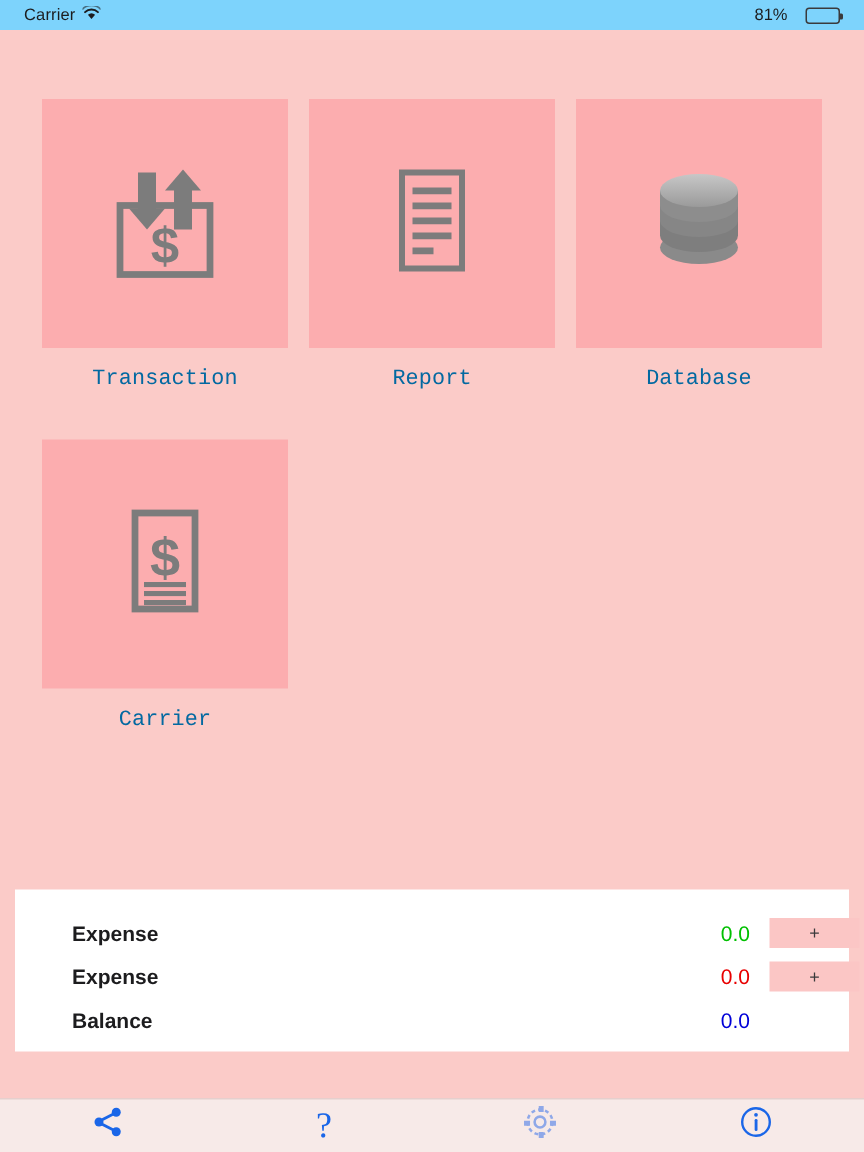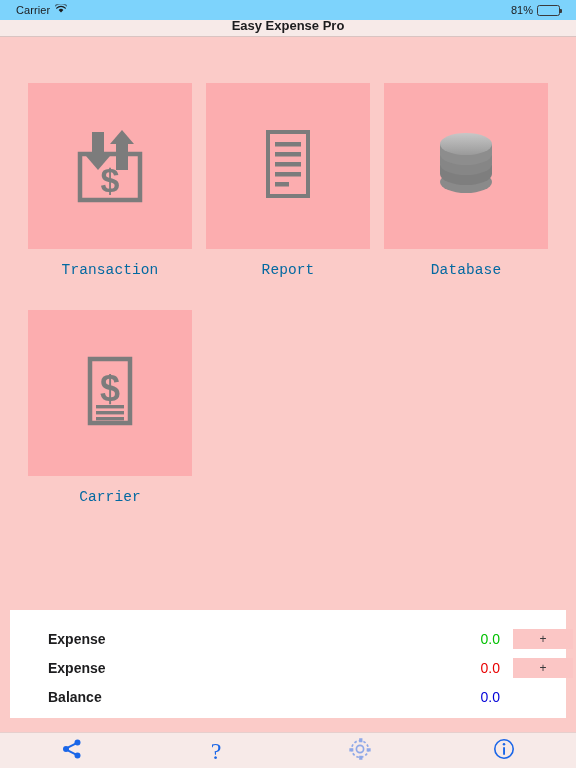--- a/index.html
+++ b/index.html
@@ -43,21 +43,21 @@
     left: 0; right: 0;
     text-align: center;
     font-size: 11px;
     font-weight: 600;
     pointer-events: none;
   }
   .sb-right {
     margin-left: auto;
     display: flex;
     align-items: center;
-    gap: 4px;
+    gap: 12px;
     font-size: 11px;
     z-index: 2;
   }
   .battery {
     width: 23px; height: 11px;
     border: 1px solid #3a3a3c;
     border-radius: 2.5px;
     position: relative;
     padding: 1px;
     box-sizing: border-box;
@@ -224,23 +224,20 @@
       </span>
     </div>
     <div class="sb-right">
       <span>81%</span>
       <span class="battery">
         <span class="battery-fill" id="battery-fill" style="width:81%"></span>
       </span>
     </div>
   </div>
 
-  <div class="navbar">
-    <div class="nav-title">Easy Expense Pro</div>
-  </div>
 
   <div class="content">
 
     <div class="grid">
 
       <div class="tile">
         <div class="tile-box">
           <span>
             <svg width="92" height="92" viewBox="0 0 92 92">
               <rect x="16" y="36" width="60" height="46" fill="none" stroke="#7c7c7c" stroke-width="4.5"></rect>

